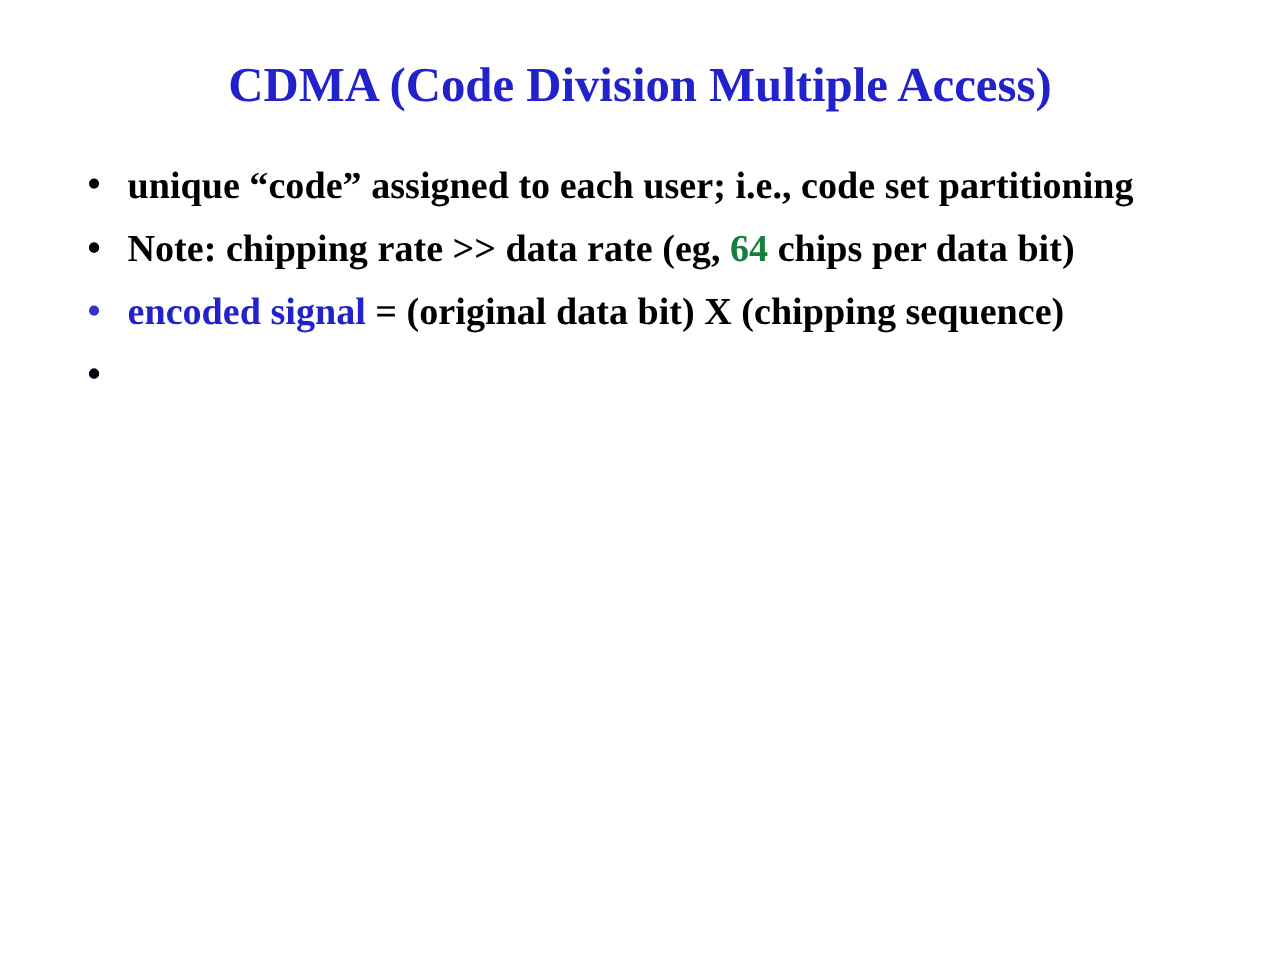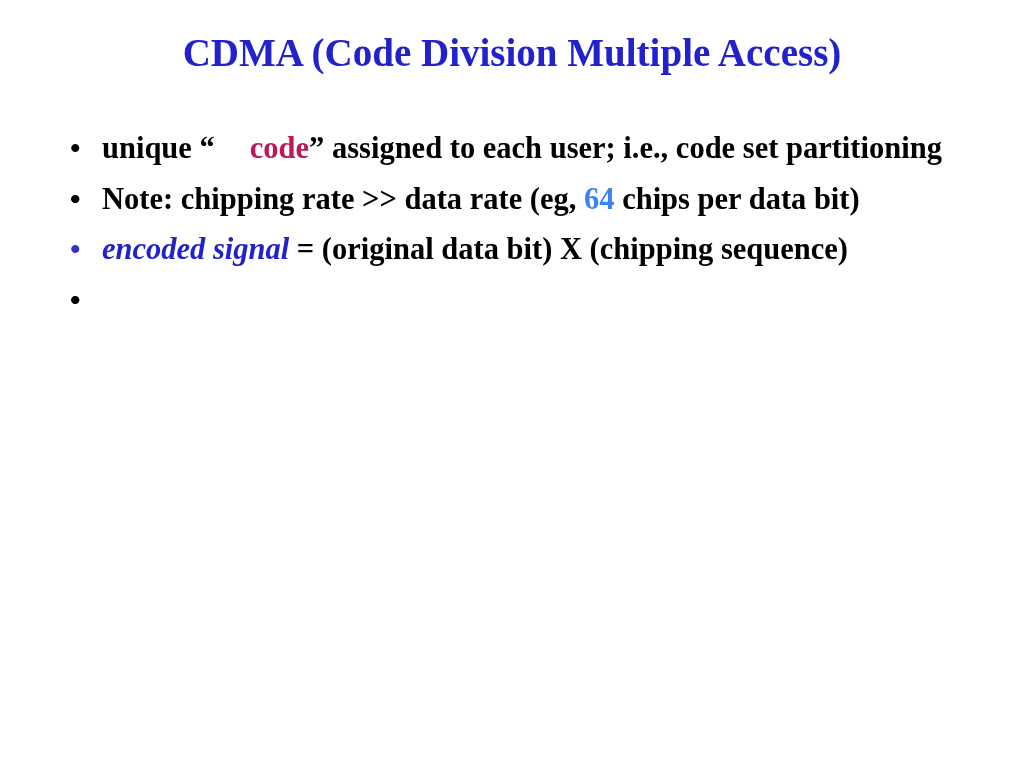--- a/index.html
+++ b/index.html
@@ -16,21 +16,21 @@
   }
   .slide {
     position: relative;
     width: 1024px;
     height: 768px;
     box-sizing: border-box;
     padding: 0;
   }
   .slide-title {
     position: absolute;
-    top: 32px;
+    top: 48px;
     left: 0;
     width: 1024px;
     text-align: center;
     font-size: 39px;
     font-weight: bold;
     color: #2222cc;
     letter-spacing: 0px;
     line-height: 1.1;
   }
   .bullet-list {
@@ -55,25 +55,24 @@
     position: absolute;
     left: 10px;
     top: 0px;
     font-size: 30px;
     line-height: 1.33;
     font-weight: bold;
   }
   .bullet .dot.blue { color: #3333cc; }
   .bullet .dot.black { color: #000000; }
   .txt { white-space: normal; }
-  .red { color: #be185d; margin-left: 35px; }
-  .darkred { color: #3b82f6; }
+  .red { color: #000000; }
+  .darkred { color: #15803d; }
   .blue-ital {
     color: #2222cc;
-    font-style: italic;
   }
   .red-bold { color: #dd0000; }
 </style>
 </head>
 <body>
 
 <div class="slide">
 
   <div class="slide-title">CDMA (Code Division Multiple Access)</div>
 

